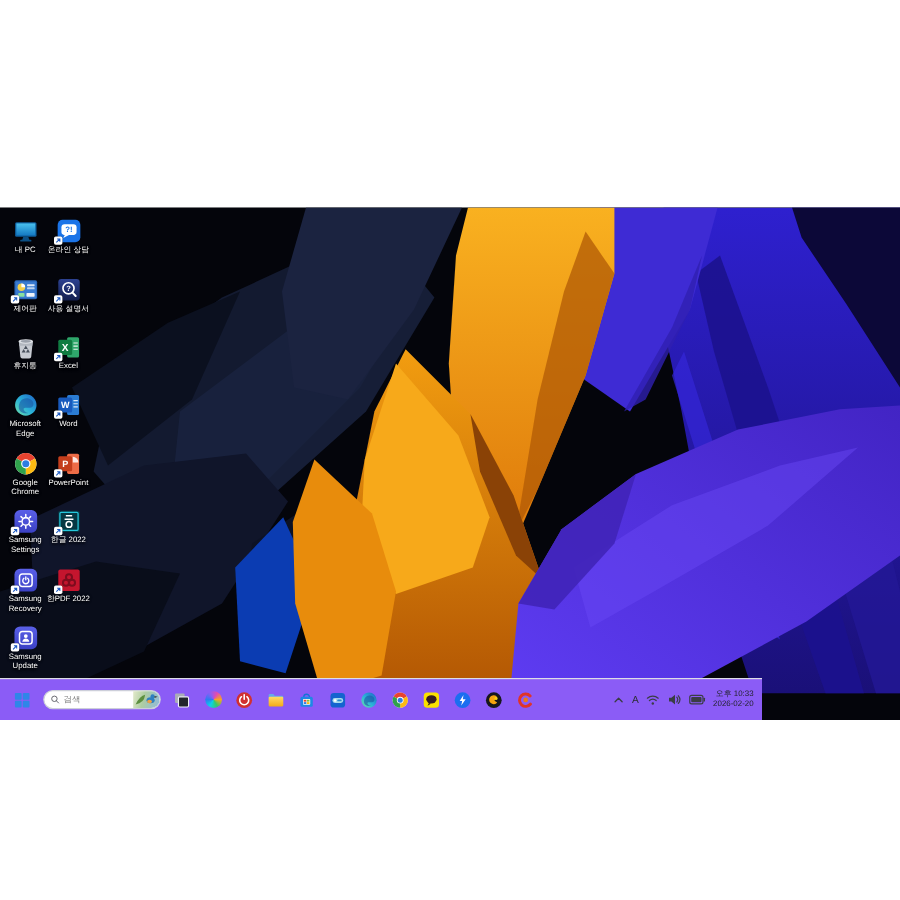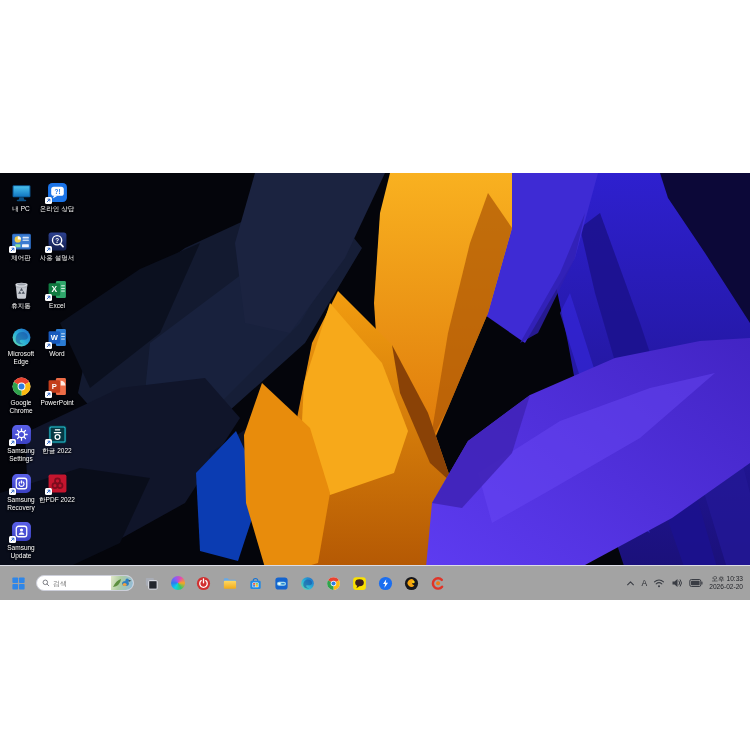--- a/index.html
+++ b/index.html
@@ -16,21 +16,21 @@
   
   .tile{position:absolute;width:42px;text-align:center;cursor:default}
   .tile .ic{width:21px;height:21px;margin:0 auto 2px auto;position:relative}
   .tile .ic svg{width:21px;height:21px;display:block}
   .tile .lbl{color:#fff;font-size:6.5px;line-height:7.8px;text-shadow:0 1px 2px rgba(0,0,0,.95),0 0 2px rgba(0,0,0,.8);word-break:keep-all}
   .badge{position:absolute;left:-2px;bottom:-1px;width:7px;height:7px;background:#fff;border-radius:1.5px;
          box-shadow:0 0 1px rgba(0,0,0,.6);display:flex;align-items:center;justify-content:center}
   .badge svg{width:6px;height:6px;display:block}
 
   
-  .taskbar{position:absolute;left:0;bottom:0;width:750px;height:22px;background:#a3a3a3;
+  .taskbar{position:absolute;left:0;bottom:0;width:635px;height:22px;background:#8b5cf6;
            border-top:1px solid #dcdde6;box-sizing:border-box;display:flex;align-items:center;
            justify-content:space-between;padding:17px 7px}
   .tb-left{display:flex;align-items:center;gap:3px}
   .tb-btn{width:23px;height:19px;border:none;background:transparent;padding:0;display:flex;
           align-items:center;justify-content:center;border-radius:3px}
   .tb-btn svg{width:15px;height:15px;display:block}
   .copilot{width:14px;height:14px;border-radius:50%;
            background:conic-gradient(from 210deg,#0bd3e8,#2b7cf0,#8b5cf6,#e34bb0,#f5a623,#35c96a,#0bd3e8)}
   .searchbox{display:flex;align-items:center;height:16px;width:98px;background:#fff;
              border:1px solid #cdcfda;border-radius:9px;overflow:hidden;box-sizing:border-box;

